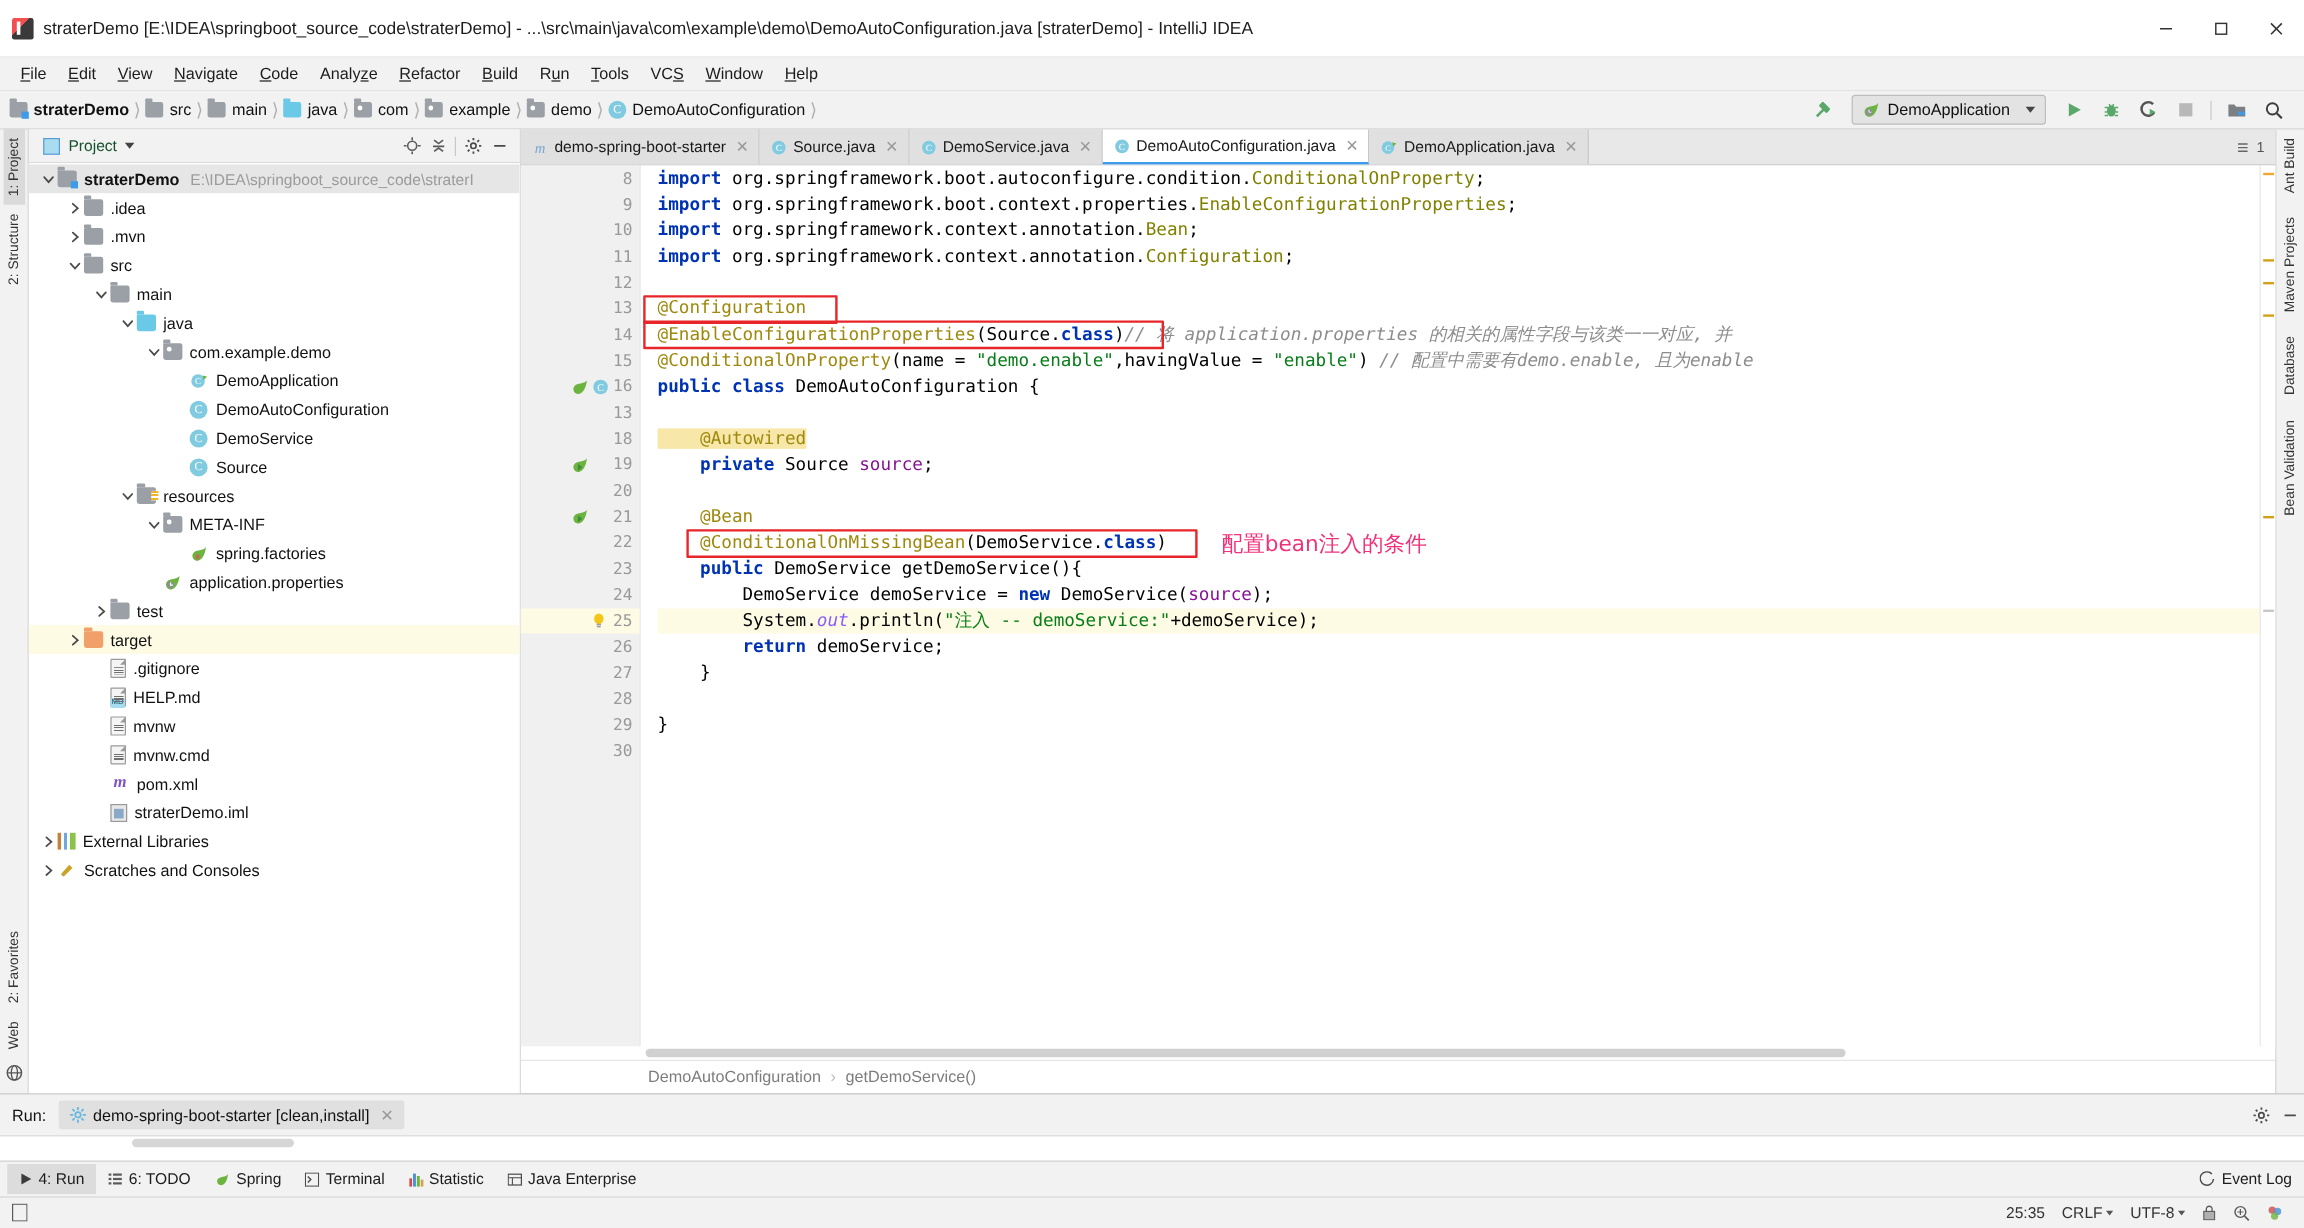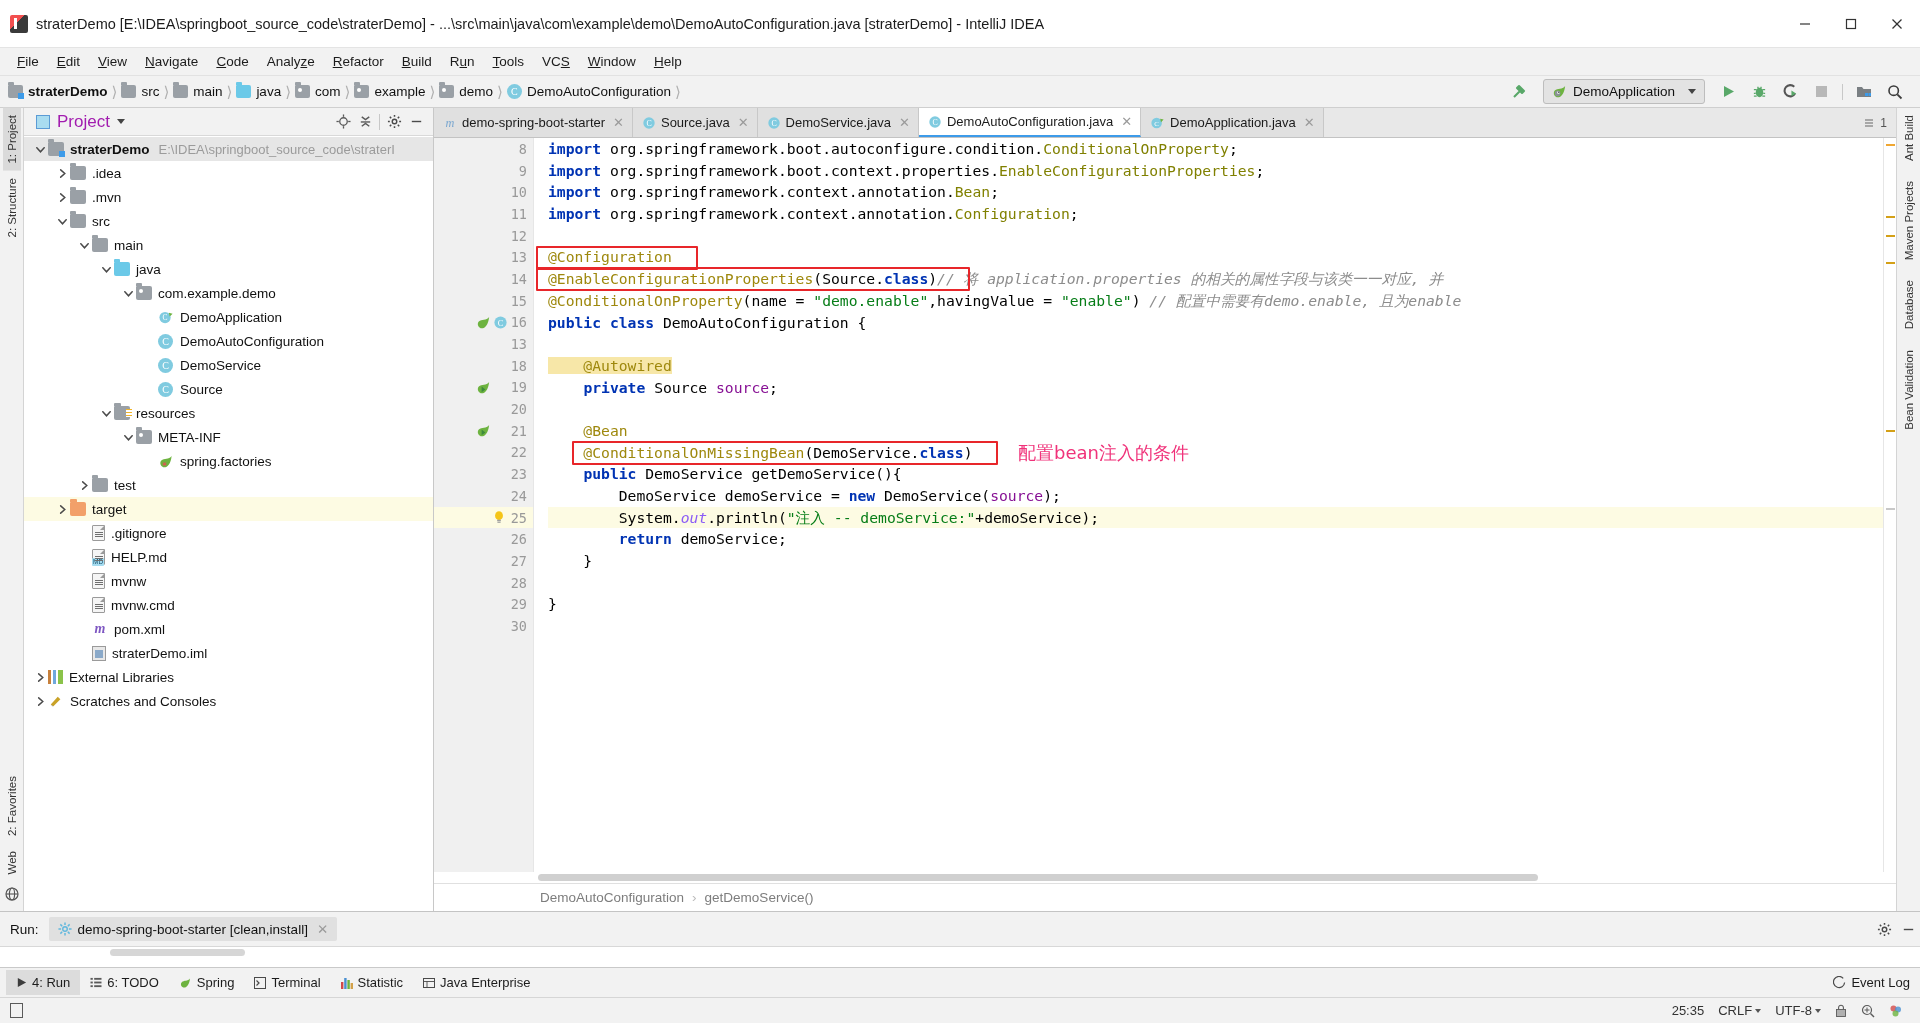--- a/index.html
+++ b/index.html
@@ -100,21 +100,21 @@
     border-right: 1px solid #c8c8c8; flex: none;
   }
   .pp-header {
     height: 28px; background: #f2f2f2; display: flex; align-items: center;
     padding: 0 6px; border-bottom: 1px solid #d9d9d9; flex: none;
   }
   .pp-header .sq {
     width: 14px; height: 14px; border: 1.6px solid #5b9bd5; background: #a9dcf0;
     margin-right: 7px; margin-left: 6px; flex: none;
   }
-  .pp-title { font-size: 17px; color: #a21caf; }
+  .pp-title { font-size: 13px; color: #14532d; }
   .caret-dn { width: 0; height: 0; border-left: 4px solid transparent; border-right: 4px solid transparent;
     border-top: 5px solid #444; margin-left: 7px; }
   .pp-header .gap { flex: 1; }
   .pp-tool { width: 22px; height: 22px; display: flex; align-items: center; justify-content: center; color:#444; }
   .pp-divider { width:1px; height:16px; background:#c8c8c8; margin:0 3px; }
 
   .tree { flex: 1; overflow: hidden; padding-top: 1px; position: relative; background:#fff; }
   .trow {
     display: flex; align-items: center; height: 24px; font-size: 13.5px; color: #111;
     white-space: nowrap; padding-right: 4px;
@@ -556,20 +556,31 @@
           </div>
           <div class="trow" style="padding-left: 118px;">
             <span class="twist none"></span>
             <span class="ticon">
               <svg width="16" height="15" viewBox="0 0 16 16">
                 <path d="M14 2c-3 4-8 2-11 5-2 2-1 6 2 7 4 1 8-3 9-12z" fill="#6db33f"></path>
                 <path d="M5 9l1.4 2.2L8.8 10 7.6 12.4 10 13l-2.5.4.5 2.4-1.6-2-1.6 2 .5-2.4L2.8 13l2.4-.6L4 10l2.4 1.2z" fill="#e05555" transform="translate(1,0) scale(0.85)"></path>
               </svg>
             </span>
             <span class="tlabel">spring.factories</span>
+          </div>
+          <div class="trow" style="padding-left: 96px;">
+            <span class="twist none"></span>
+            <span class="ticon">
+              <svg width="16" height="15" viewBox="0 0 16 16">
+                <path d="M14 2c-3 4-8 2-11 5-2 2-1 6 2 7 4 1 8-3 9-12z" fill="#6db33f"></path>
+                <circle cx="6" cy="10" r="3" fill="#8a9296"></circle>
+                <path d="M6 8v2.2h2" stroke="#fff" stroke-width="1" fill="none"></path>
+              </svg>
+            </span>
+            <span class="tlabel">application.properties</span>
           </div>
           <div class="trow" style="padding-left: 52px;">
             <span class="twist">
               <svg width="11" height="11" viewBox="0 0 12 12">
                 <path d="M4 2 L8.5 6 L4 10" stroke="#4a4a4a" stroke-width="1.6" fill="none" stroke-linecap="round"></path>
               </svg>
             </span>
             <span class="ticon fold-grey"></span>
             <span class="tlabel">test</span>
           </div>

